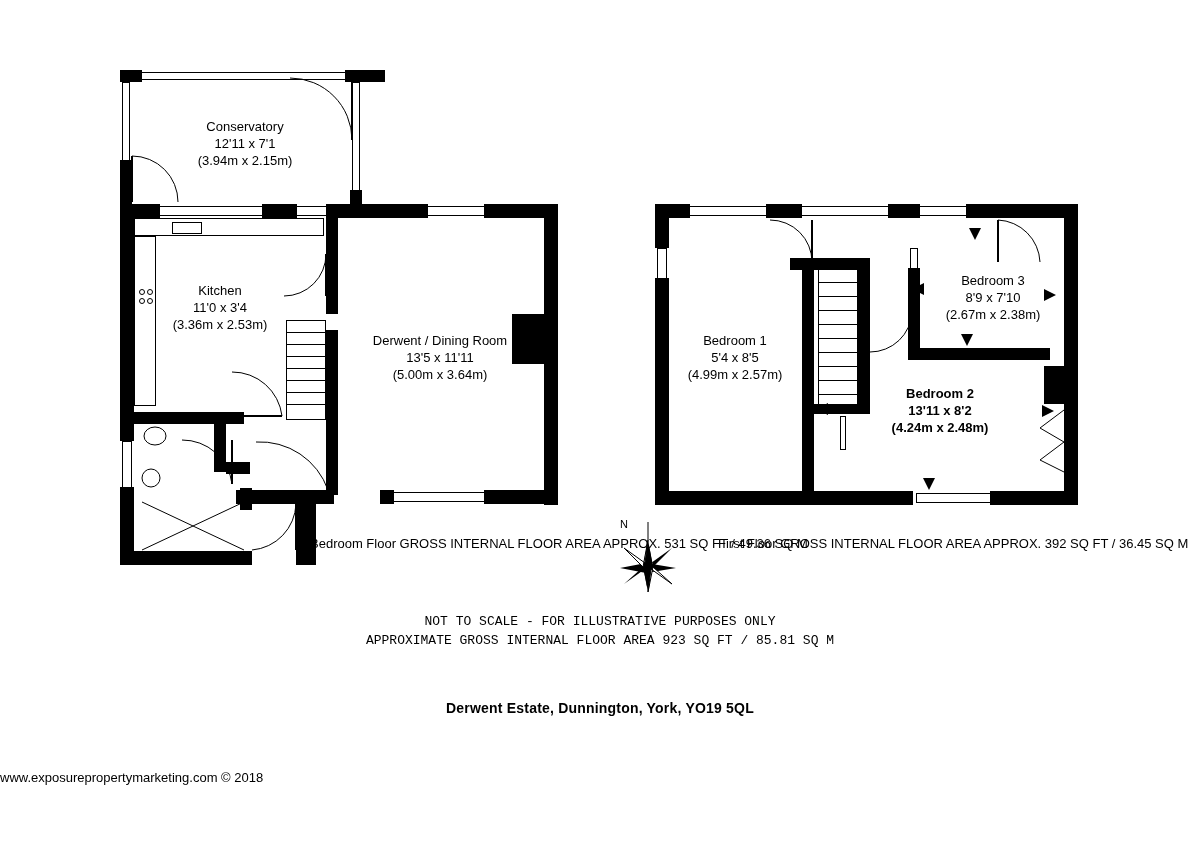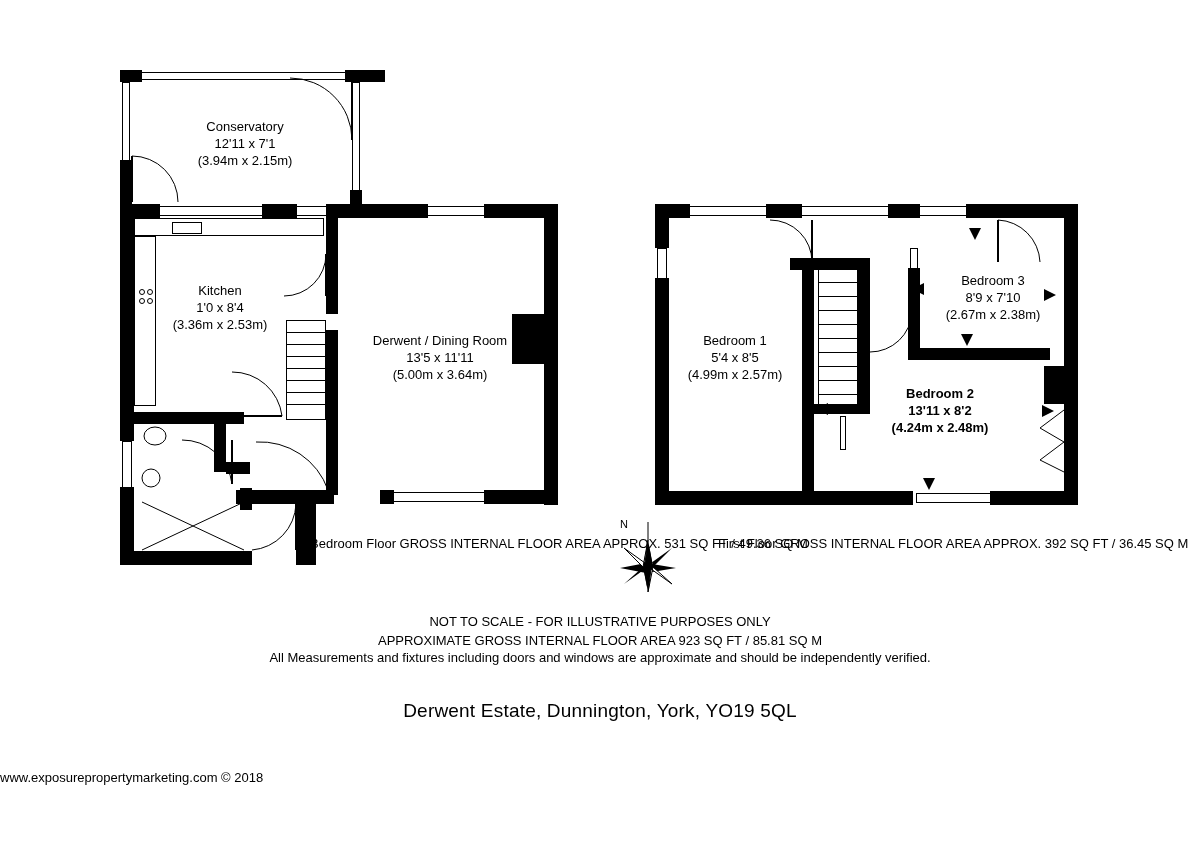--- a/index.html
+++ b/index.html
@@ -49,27 +49,28 @@
     font-size: 13px;
     line-height: 19px;
     white-space: nowrap;
   }
   .footer {
     position: absolute;
     width: 1200px;
     text-align: center;
     font-size: 13px;
     line-height: 19px;
+    font-family: Liberation Mono, monospace;
   }
   .address {
     position: absolute;
     width: 1200px;
     text-align: center;
-    font-size: 19px;
-    font-weight: normal;
+    font-size: 14px;
+    font-weight: bold;
     letter-spacing: 0.2px;
   }
   .credit {
     position: absolute;
     width: 1200px;
     text-align: left;
     font-size: 13px;
   }
   .compass {
     position: absolute;
@@ -186,21 +187,21 @@
     <svg class="compass" style="left:140px; top:466px; width:22px; height:24px;">
       <circle cx="11" cy="12" r="9" fill="none" stroke="#000" stroke-width="1"></circle>
     </svg>
     <svg class="compass" style="left:140px; top:500px; width:106px; height:54px;">
       <line x1="2" y1="2" x2="104" y2="50" stroke="#000" stroke-width="1"></line>
       <line x1="2" y1="50" x2="104" y2="2" stroke="#000" stroke-width="1"></line>
     </svg>
 
     <div class="label" style="left:130px; top:282px; width:180px;">
       <span class="ln">Kitchen</span>
-      <span class="ln">1'0 x 8'4</span>
+      <span class="ln">11'0 x 3'4</span>
       <span class="ln">(3.36m x 2.53m)</span>
     </div>
 
     <div class="label" style="left:330px; top:332px; width:220px;">
       <span class="ln">Derwent / Dining Room</span>
       <span class="ln">13'5 x 11'11</span>
       <span class="ln">(5.00m x 3.64m)</span>
     </div>
 
     <div class="floor-title" style="left:310px; top:534px; width:300px;">
@@ -323,19 +324,18 @@
 
     <div class="floor-title" style="left:718px; top:534px; width:300px;">
       <span class="ln">First Floor</span>
       <span class="ln">GROSS INTERNAL FLOOR AREA</span>
       <span class="ln">APPROX. 392 SQ FT / 36.45 SQ M</span>
     </div>
   </div>
 
   <div class="footer" style="left:0; top:612px;">NOT TO SCALE - FOR ILLUSTRATIVE PURPOSES ONLY</div>
   <div class="footer" style="left:0; top:631px;">APPROXIMATE GROSS INTERNAL FLOOR AREA 923 SQ FT / 85.81 SQ M</div>
-  <div class="footer" style="left:0; top:648px;">All Measurements and fixtures including doors and windows are approximate and should be independently verified.</div>
 
   <div class="address" style="left:0; top:700px;">Derwent Estate, Dunnington, York, YO19 5QL</div>
 
   <div class="credit" style="left:0; top:770px;">www.exposurepropertymarketing.com © 2018</div>
 
 </div>
 
 </body></html>

